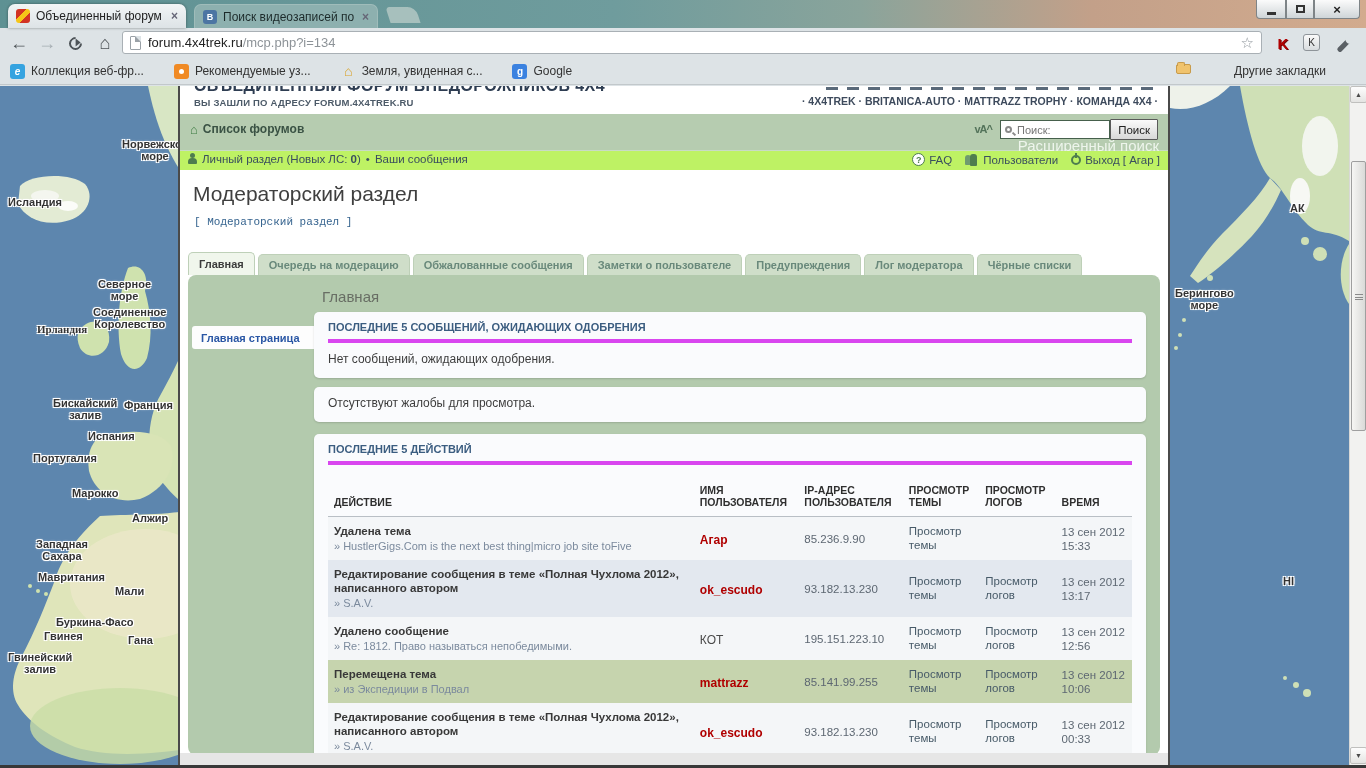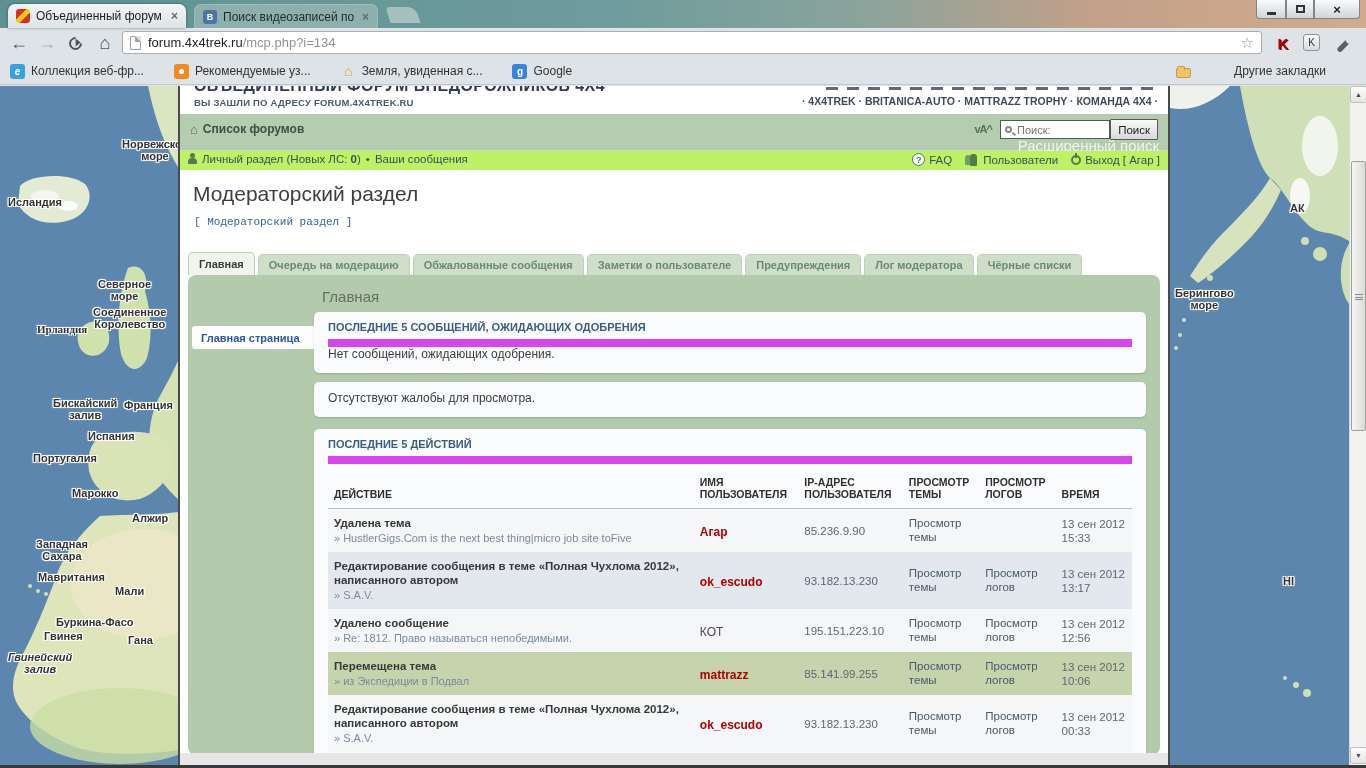--- a/index.html
+++ b/index.html
@@ -55,21 +55,21 @@
   .bookmarks{position:absolute;top:58px;left:0;width:100%;height:27px;background:#dde3e6;
     border-bottom:1px solid #c2c8cb;display:flex;align-items:center;padding:0 10px;font-size:12px;color:#333;}
   .bm{display:flex;align-items:center;margin-right:30px;white-space:nowrap;}
   .bm-ic{width:15px;height:15px;border-radius:3px;margin-right:6px;display:flex;align-items:center;justify-content:center;
     color:#fff;font-size:10px;font-weight:bold;flex:0 0 auto;}
   .bm-ie{background:#35a3e0;font-style:italic;}
   .bm-rec{background:#f08a24;position:relative;}
   .bm-rec:after{content:"";width:5px;height:5px;border-radius:50%;background:#fff;}
   .bm-house{color:#d9a32a;font-size:14px;background:none;}
   .bm-goog{background:#3b82e0;}
-  .bm-other{margin-left:auto;display:flex;align-items:flex-end;gap:37px;}
+  .bm-other{margin-left:auto;display:flex;align-items:flex-start;gap:37px;}
   .icon-folder{width:15px;height:10px;background:#f0c36d;border:1px solid #c89b4b;border-radius:2px;margin-right:6px;position:relative;}
   .icon-folder:before{content:"";position:absolute;top:-3px;left:0;width:6px;height:3px;background:#f0c36d;border:1px solid #c89b4b;border-bottom:none;border-radius:2px 2px 0 0;}
 
   
   .viewport{position:absolute;top:86px;left:0;width:100%;height:682px;overflow:hidden;}
   .map{position:absolute;inset:0;background:#5d86ae;}
   .map svg{position:absolute;top:0;}
   .map-label{position:absolute;font-size:11px;font-weight:bold;color:#333;line-height:12px;text-align:center;
     white-space:pre-line;text-shadow:-1px -1px 0 #fff,1px -1px 0 #fff,-1px 1px 0 #fff,1px 1px 0 #fff,0 0 3px #fff;}
 
@@ -120,21 +120,21 @@
   .cptab{height:21px;display:flex;align-items:center;padding:0 10px;font-size:11px;font-weight:bold;
     color:#69897b;background:#cfdec9;border:1px solid #bed0b8;border-bottom:none;border-radius:5px 5px 0 0;white-space:nowrap;}
   .cptab.active{background:#f0f6ec;color:#3c3c3c;height:23px;}
 
   .cp-container{margin:0 8px;height:480px;background:#b3caad;border-radius:8px;position:relative;}
   .cp-heading{position:absolute;left:134px;top:13px;font-size:15px;color:#686e64;}
   .cp-side{position:absolute;left:4px;top:51px;width:122px;height:23px;background:#fdfdfd;border-radius:3px 0 0 3px;
     display:flex;align-items:center;padding-left:9px;font-size:11px;font-weight:bold;color:#2a57a5;}
   .cp-main{position:absolute;left:126px;right:14px;top:37px;}
   .panel{background:#fafbfd;border-radius:5px;padding:9px 14px 12px;margin-bottom:9px;box-shadow:0 1px 2px rgba(0,0,0,.15);}
-  .panel-h{font-size:11px;font-weight:bold;color:#3b5d80;padding-bottom:6px;border-bottom:8px solid #d946ef;}
+  .panel-h{font-size:11px;font-weight:bold;color:#3b5d80;padding-bottom:6px;border-bottom:4px solid #d946ef;margin-bottom:9px;}
   .panel-b{font-size:12px;color:#3d3d3d;}
   .panel.actions{margin-top:12px;padding-bottom:6px;}
   table.acts{width:100%;border-collapse:collapse;margin-top:2px;}
   table.acts th{font-size:10.5px;color:#2f2f2f;text-align:left;padding:10px 6px 8px;border-bottom:1px solid #b9bfc5;vertical-align:bottom;}
   table.acts td{padding:7px 6px;vertical-align:middle;}
   tr.rowA{background:#f4f6f8;}
   tr.rowB{background:#e3e8ef;}
   tr.rowG{background:#c6d4ae;}
   .act-title{font-weight:bold;color:#383838;font-size:11.5px;line-height:14px;}
   .act-detail{color:#7b8a9d;font-size:11px;margin-top:2px;line-height:13px;}
@@ -290,21 +290,21 @@
       <span class="map-label" style="left:33px;top:366px;">Португалия</span>
       <span class="map-label" style="left:72px;top:401px;">Марокко</span>
       <span class="map-label" style="left:132px;top:426px;">Алжир</span>
       <span class="map-label" style="left:36px;top:452px;">Западная
 Сахара</span>
       <span class="map-label" style="left:38px;top:485px;">Мавритания</span>
       <span class="map-label" style="left:115px;top:499px;">Мали</span>
       <span class="map-label" style="left:56px;top:530px;">Буркина-Фасо</span>
       <span class="map-label" style="left:44px;top:544px;">Гвинея</span>
       <span class="map-label" style="left:128px;top:548px;">Гана</span>
-      <span class="map-label" style="left:8px;top:565px;font-style:italic;">Гвинейский
+      <span class="map-label" style="left:8px;top:565px;">Гвинейский
 залив</span>
       <span class="map-label" style="left:1290px;top:116px;">АК</span>
       <span class="map-label" style="left:1175px;top:201px;">Берингово
 море</span>
       <span class="map-label" style="left:1283px;top:489px;">HI</span>
     </div>
 
     <div class="page">
 
       <div class="site-header">

